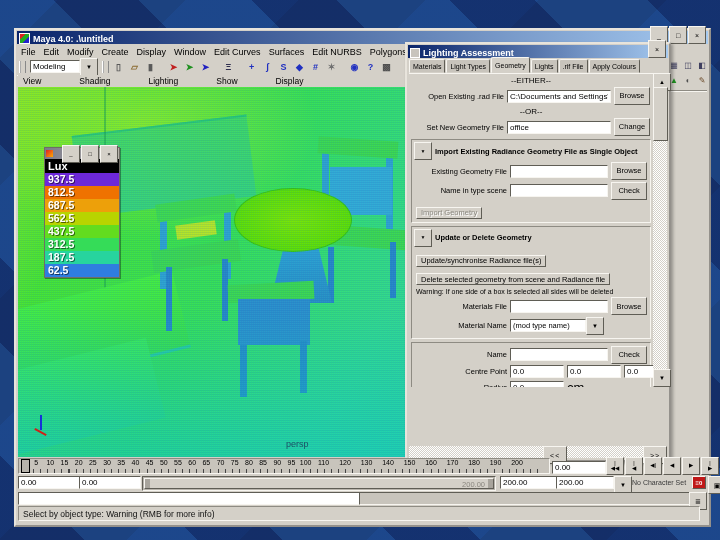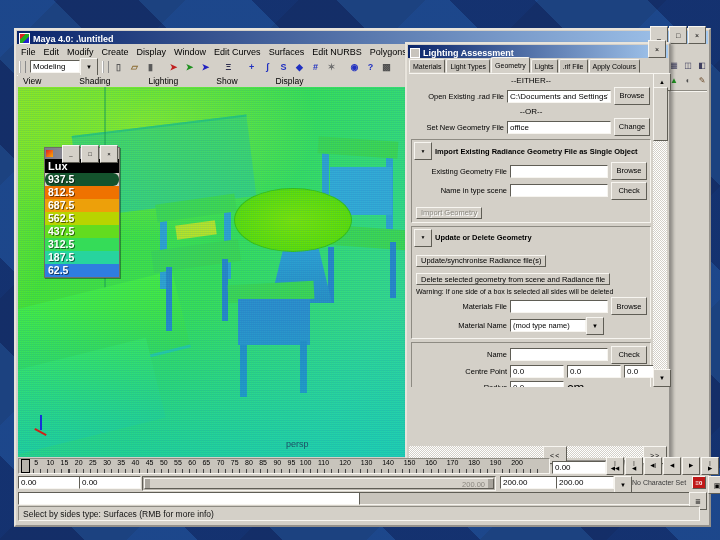--- a/index.html
+++ b/index.html
@@ -303,21 +303,21 @@
         <div id="lg-title">
           <span class="ic"></span>
           <span class="sp"></span>
           <button class="btn b">_</button>
           <button class="btn b">□</button>
           <button class="btn b">×</button>
         </div>
         <div id="lg-head">Lux</div>
         <div>
 
-        <div class="lux-row" style="background: #14532d; border-radius: 6px;">937.5</div>
+        <div class="lux-row" style="background: #6d28d9;">937.5</div>
             <div class="lux-row" style="background: rgb(239, 114, 0);">812.5</div>
             <div class="lux-row" style="background: rgb(237, 160, 10);">687.5</div>
             <div class="lux-row" style="background: rgb(184, 212, 0);">562.5</div>
             <div class="lux-row" style="background: rgb(99, 220, 30);">437.5</div>
             <div class="lux-row" style="background: rgb(53, 220, 88);">312.5</div>
             <div class="lux-row" style="background: rgb(39, 212, 158);">187.5</div>
             <div class="lux-row" style="background: rgb(47, 125, 224);">62.5</div>
           </div>
       </div>
     </div>
@@ -477,17 +477,17 @@
       <button class="btn" id="animprefs">▣</button>
     </div>
 
     <div id="cmdline">
       <input id="cmd-input" style="">
       <div id="cmd-result"></div>
       <button class="btn" id="cmd-toggle">≣</button>
     </div>
 
     <div id="helpline">
-      <span>Select by sides type: Surfaces (RMB for more info)</span>
+      <span>Select by object type: Warning (RMB for more info)</span>
     </div>
 
   </div>
 </div>
 
 </body></html>

